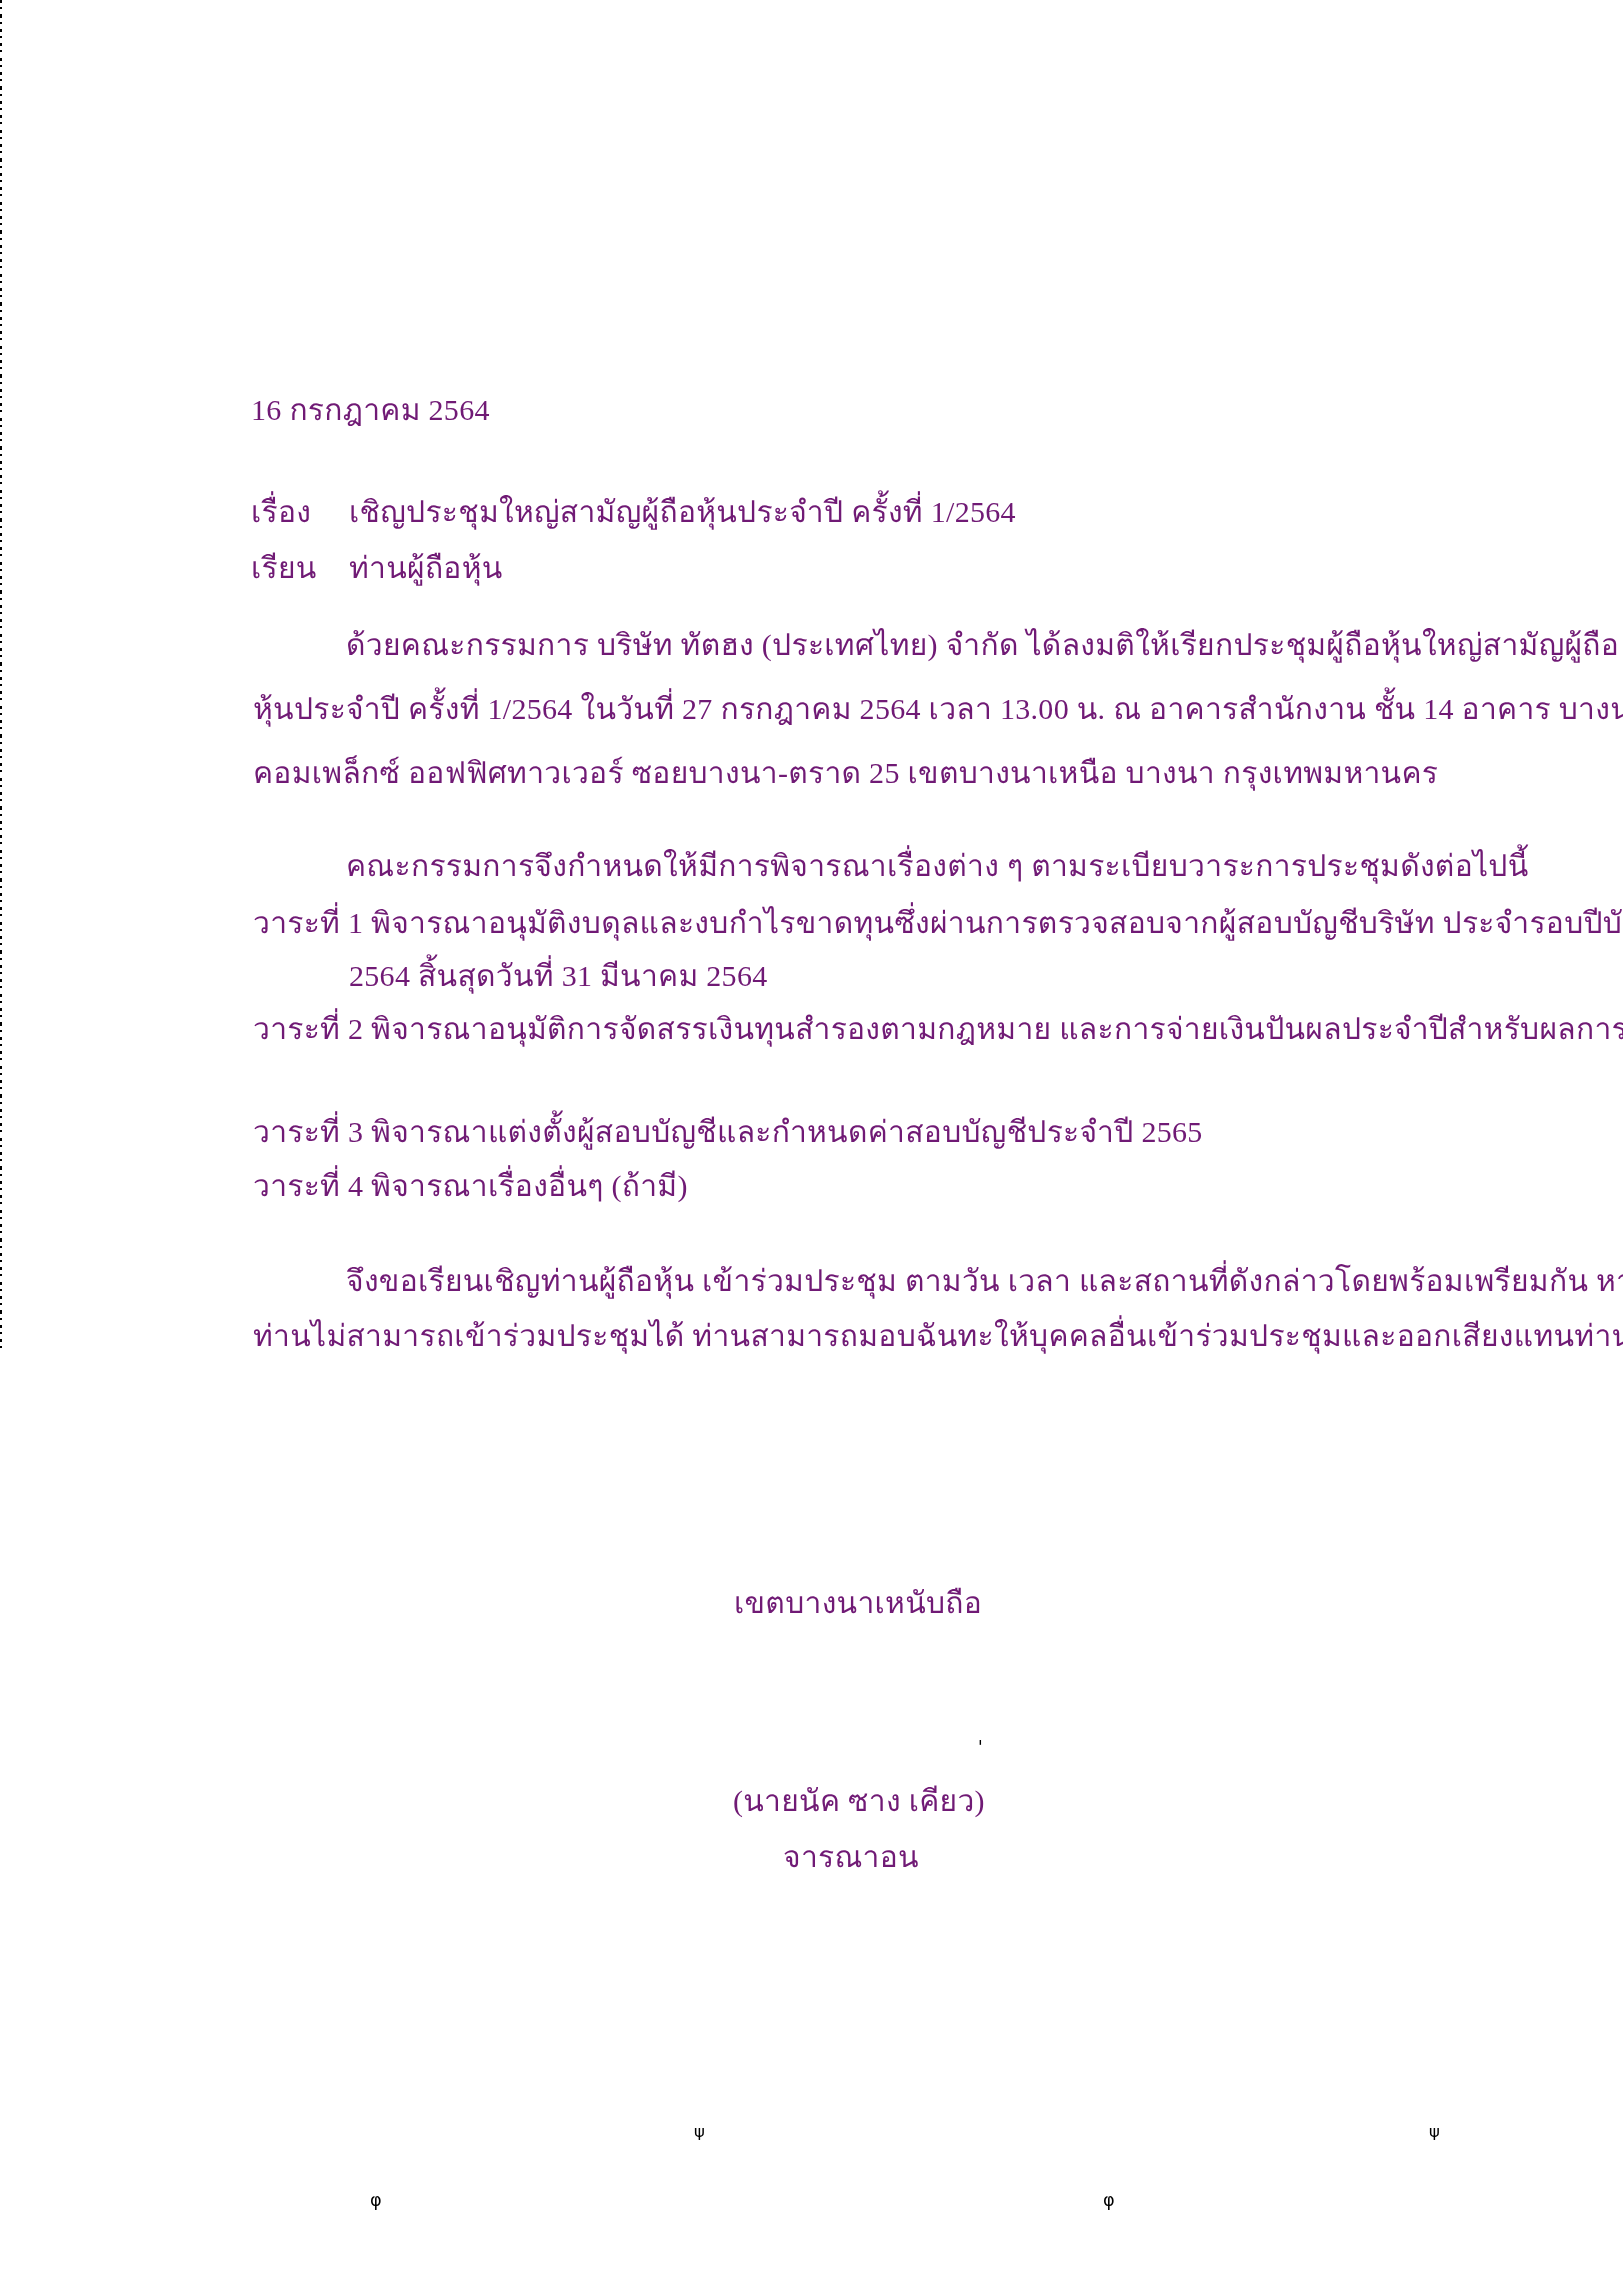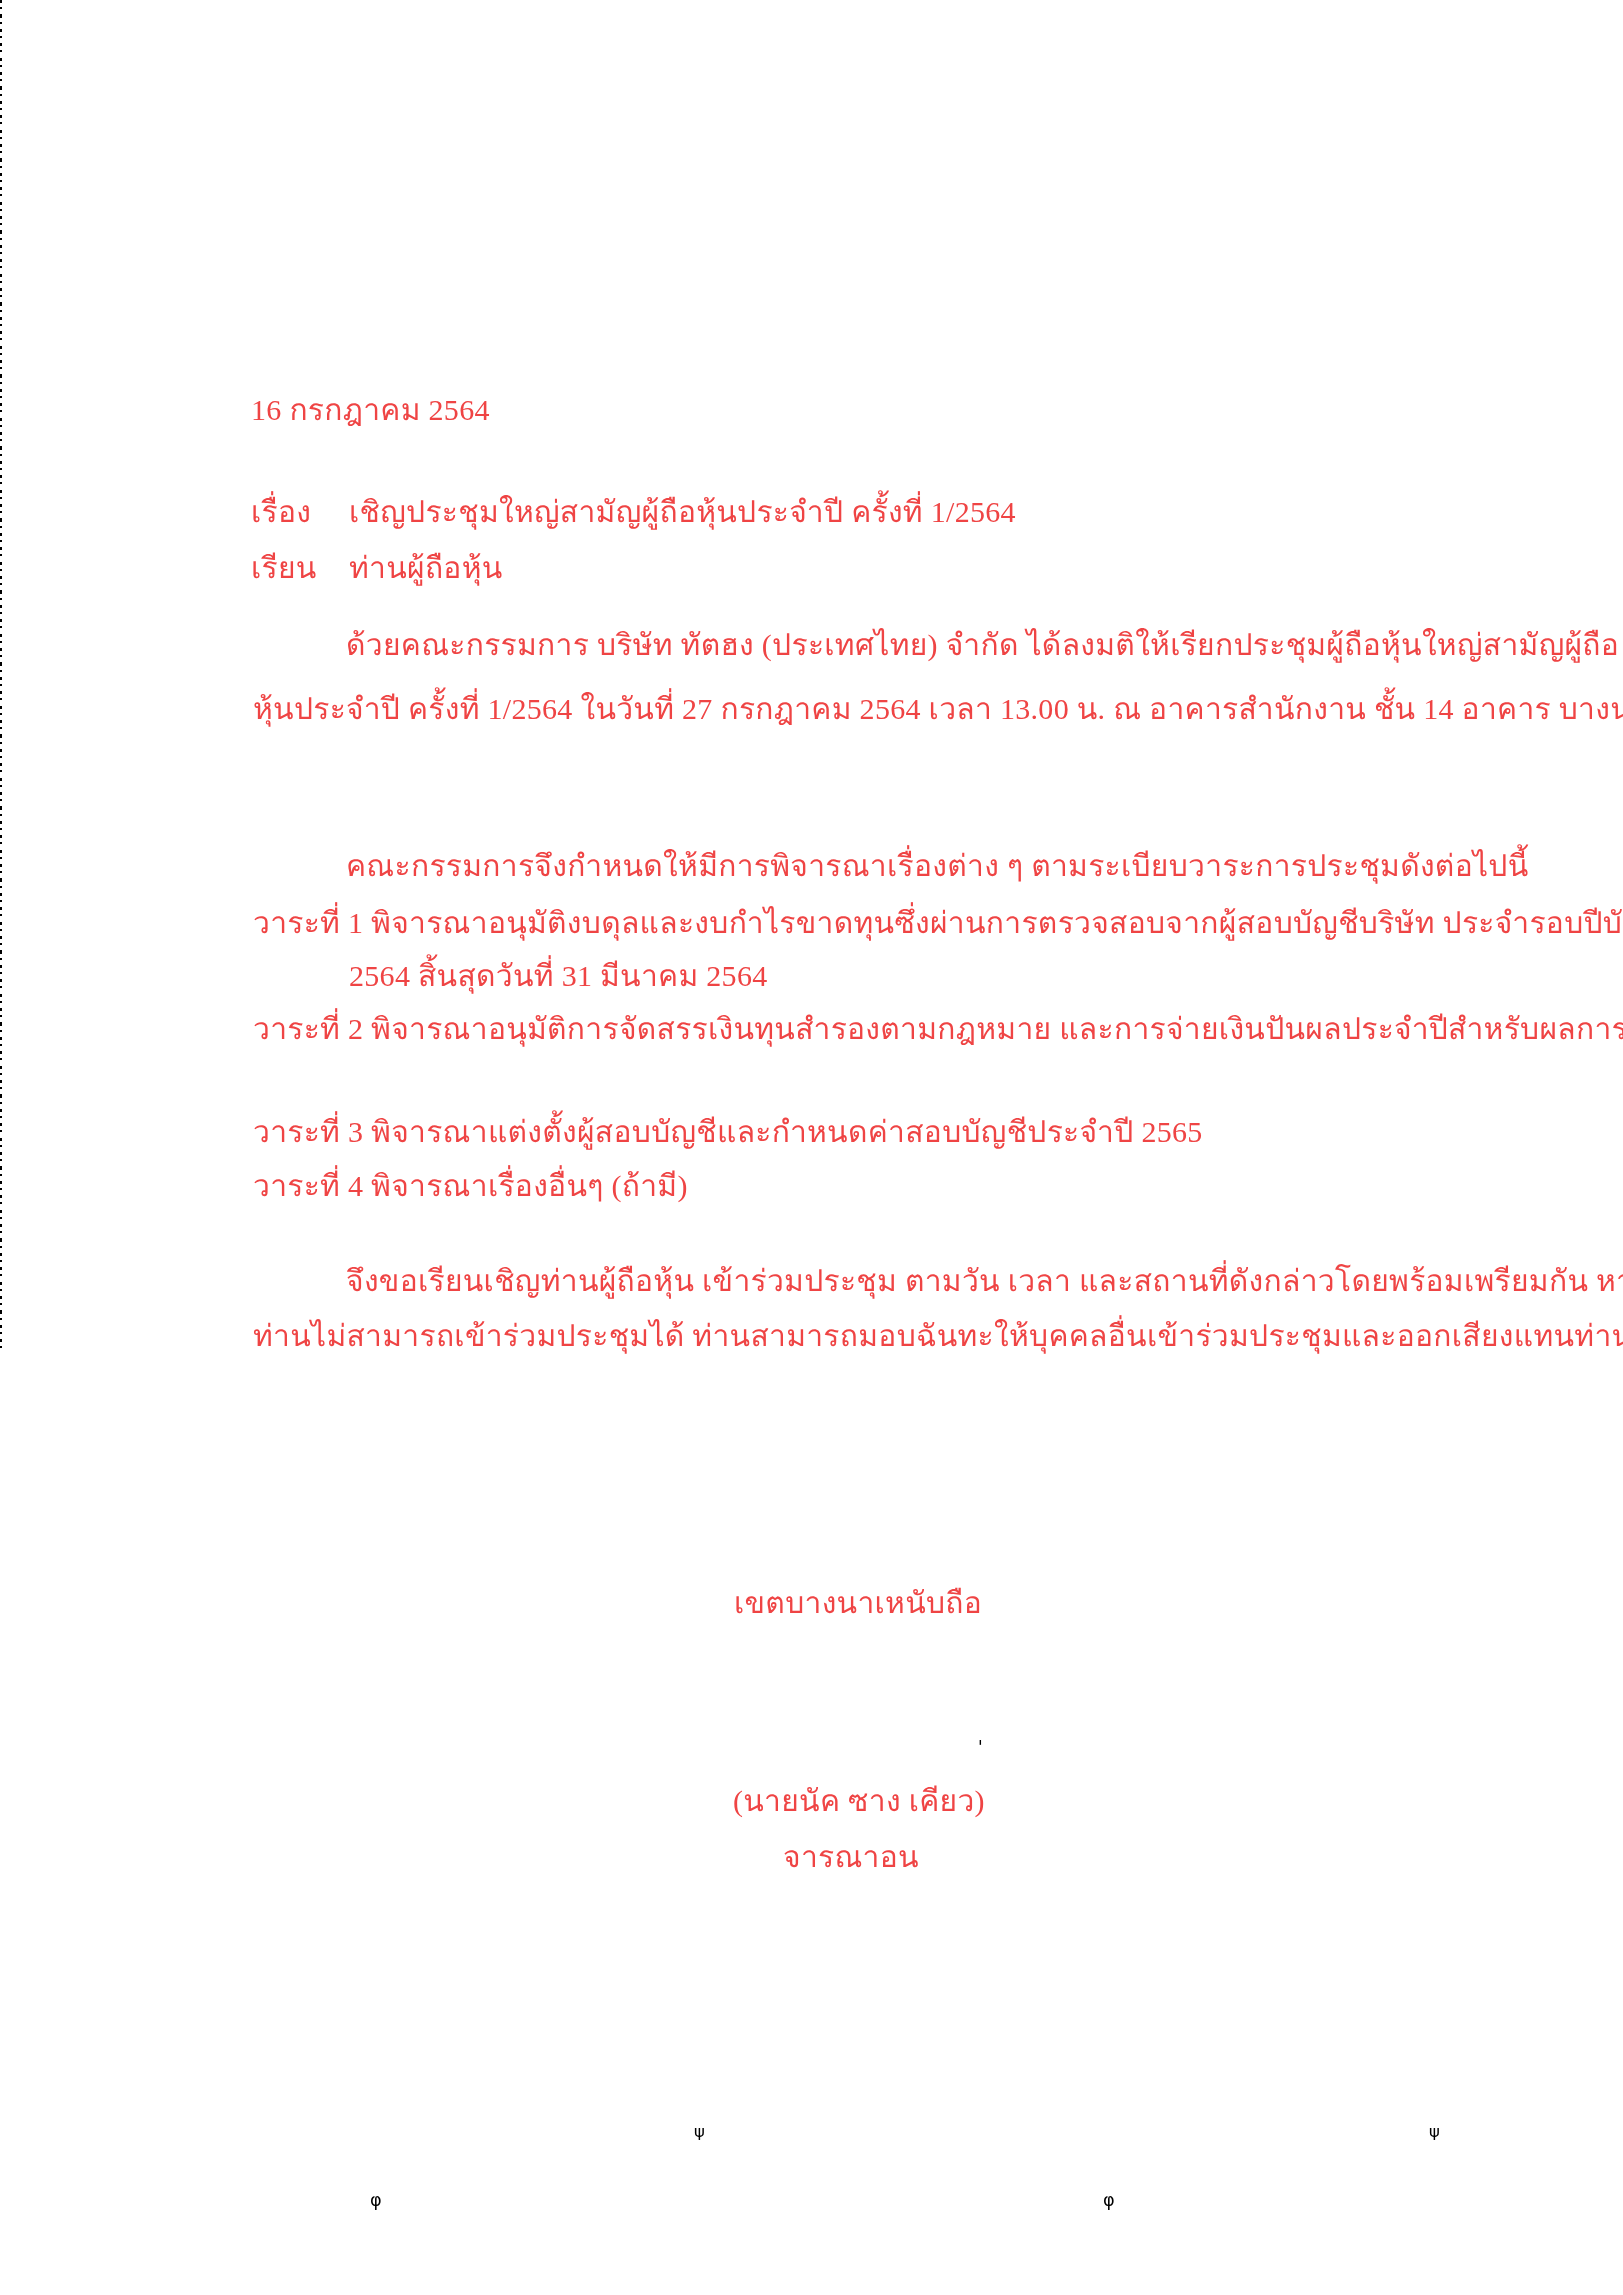--- a/index.html
+++ b/index.html
@@ -10,21 +10,21 @@
     background: #ffffff;
     color: #000000;
     font-family: "Liberation Serif", "DejaVu Serif", serif;
     overflow: hidden;
   }
   .ln {
     position: absolute;
     white-space: nowrap;
     font-size: 30px;
     line-height: 1.1;
-    color: #ef4444;
+    color: #701a75;
     letter-spacing: 0.3px;
   }
   
   #date        { left: 251px;  top: 393px; }
   #subj-label  { left: 251px;  top: 495px; }
   #subj-text   { left: 349px;  top: 495px; text-align: center; }
   #sal-label   { left: 251px;  top: 551px; }
   #sal-text    { left: 349px;  top: 551px; }
   
   #p1l1 { left: 346px; top: 628px;  }
@@ -81,20 +81,21 @@
   <div class="ln" id="date">16 กรกฎาคม 2564</div>
 
   <div class="ln" id="subj-label">เรื่อง</div>
   <div class="ln" id="subj-text">เชิญประชุมใหญ่สามัญผู้ถือหุ้นประจำปี ครั้งที่ 1/2564</div>
 
   <div class="ln" id="sal-label">เรียน</div>
   <div class="ln" id="sal-text">ท่านผู้ถือหุ้น</div>
 
   <div class="ln" id="p1l1">ด้วยคณะกรรมการ บริษัท ทัตฮง (ประเทศไทย) จำกัด ได้ลงมติให้เรียกประชุมผู้ถือหุ้นใหญ่สามัญผู้ถือ</div>
   <div class="ln" id="p1l2">หุ้นประจำปี ครั้งที่ 1/2564 ในวันที่ 27 กรกฎาคม 2564 เวลา 13.00 น. ณ อาคารสำนักงาน ชั้น 14 อาคาร บางนา</div>
+  <div class="ln" id="p1l3">คอมเพล็กซ์ ออฟฟิศทาวเวอร์ ซอยบางนา-ตราด 25 เขตบางนาเหนือ บางนา กรุงเทพมหานคร</div>
 
   <div class="ln" id="intro">คณะกรรมการจึงกำหนดให้มีการพิจารณาเรื่องต่าง ๆ ตามระเบียบวาระการประชุมดังต่อไปนี้</div>
 
   <div class="ln" id="a1l1">วาระที่ 1 พิจารณาอนุมัติงบดุลและงบกำไรขาดทุนซึ่งผ่านการตรวจสอบจากผู้สอบบัญชีบริษัท ประจำรอบปีบัญชี</div>
   <div class="ln" id="a1l2">2564 สิ้นสุดวันที่ 31 มีนาคม 2564</div>
   <div class="ln" id="a2l1">วาระที่ 2 พิจารณาอนุมัติการจัดสรรเงินทุนสำรองตามกฎหมาย และการจ่ายเงินปันผลประจำปีสำหรับผลการ</div>
   <div class="ln" id="a3l1">วาระที่ 3 พิจารณาแต่งตั้งผู้สอบบัญชีและกำหนดค่าสอบบัญชีประจำปี 2565</div>
   <div class="ln" id="a4l1">วาระที่ 4 พิจารณาเรื่องอื่นๆ (ถ้ามี)</div>
 
   <div class="ln" id="c1">จึงขอเรียนเชิญท่านผู้ถือหุ้น เข้าร่วมประชุม ตามวัน เวลา และสถานที่ดังกล่าวโดยพร้อมเพรียมกัน หาก</div>

